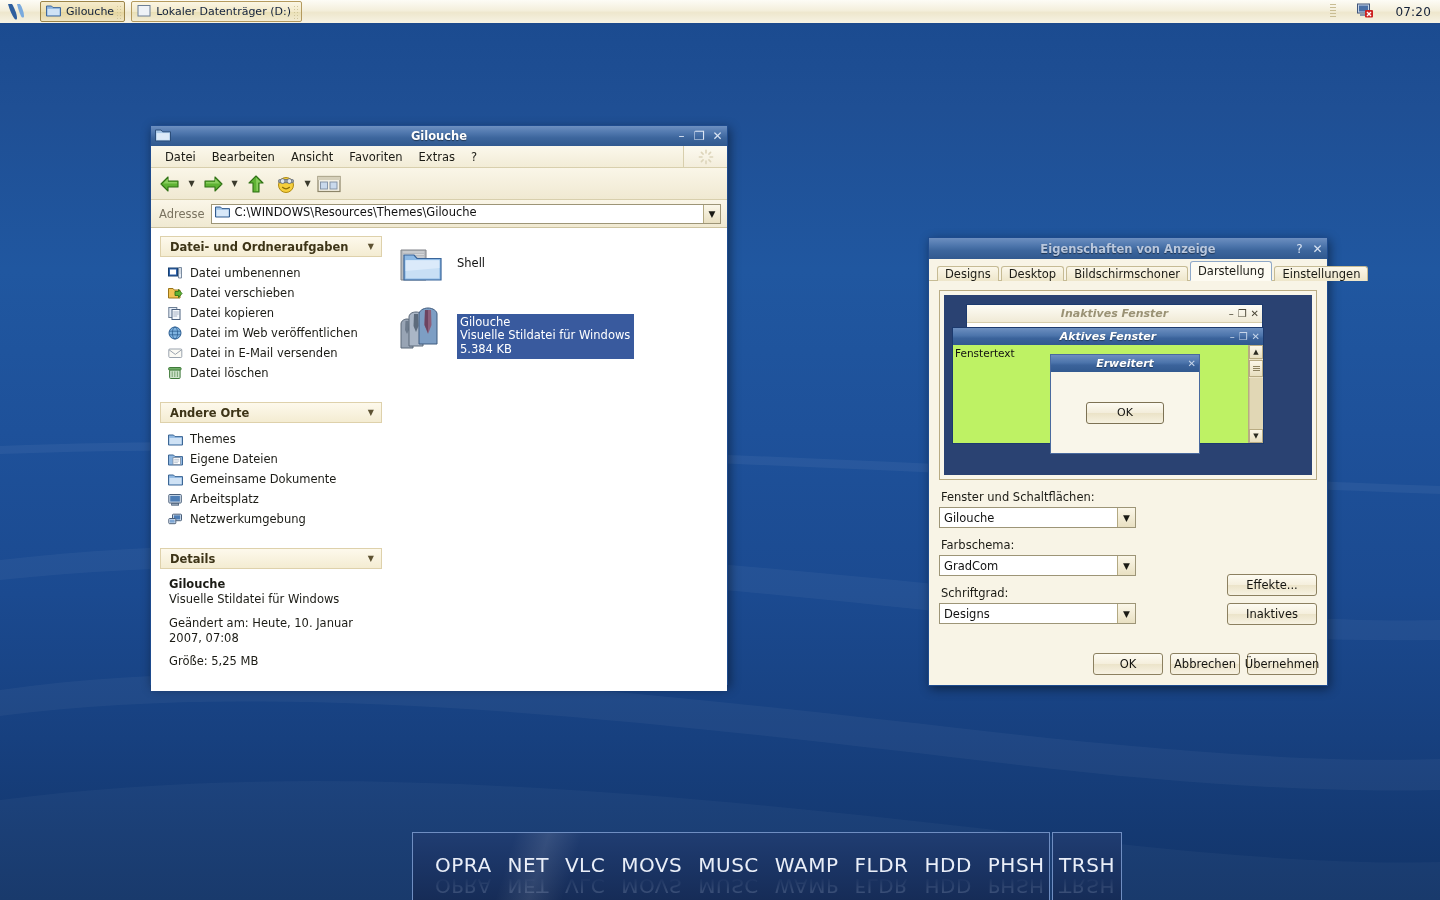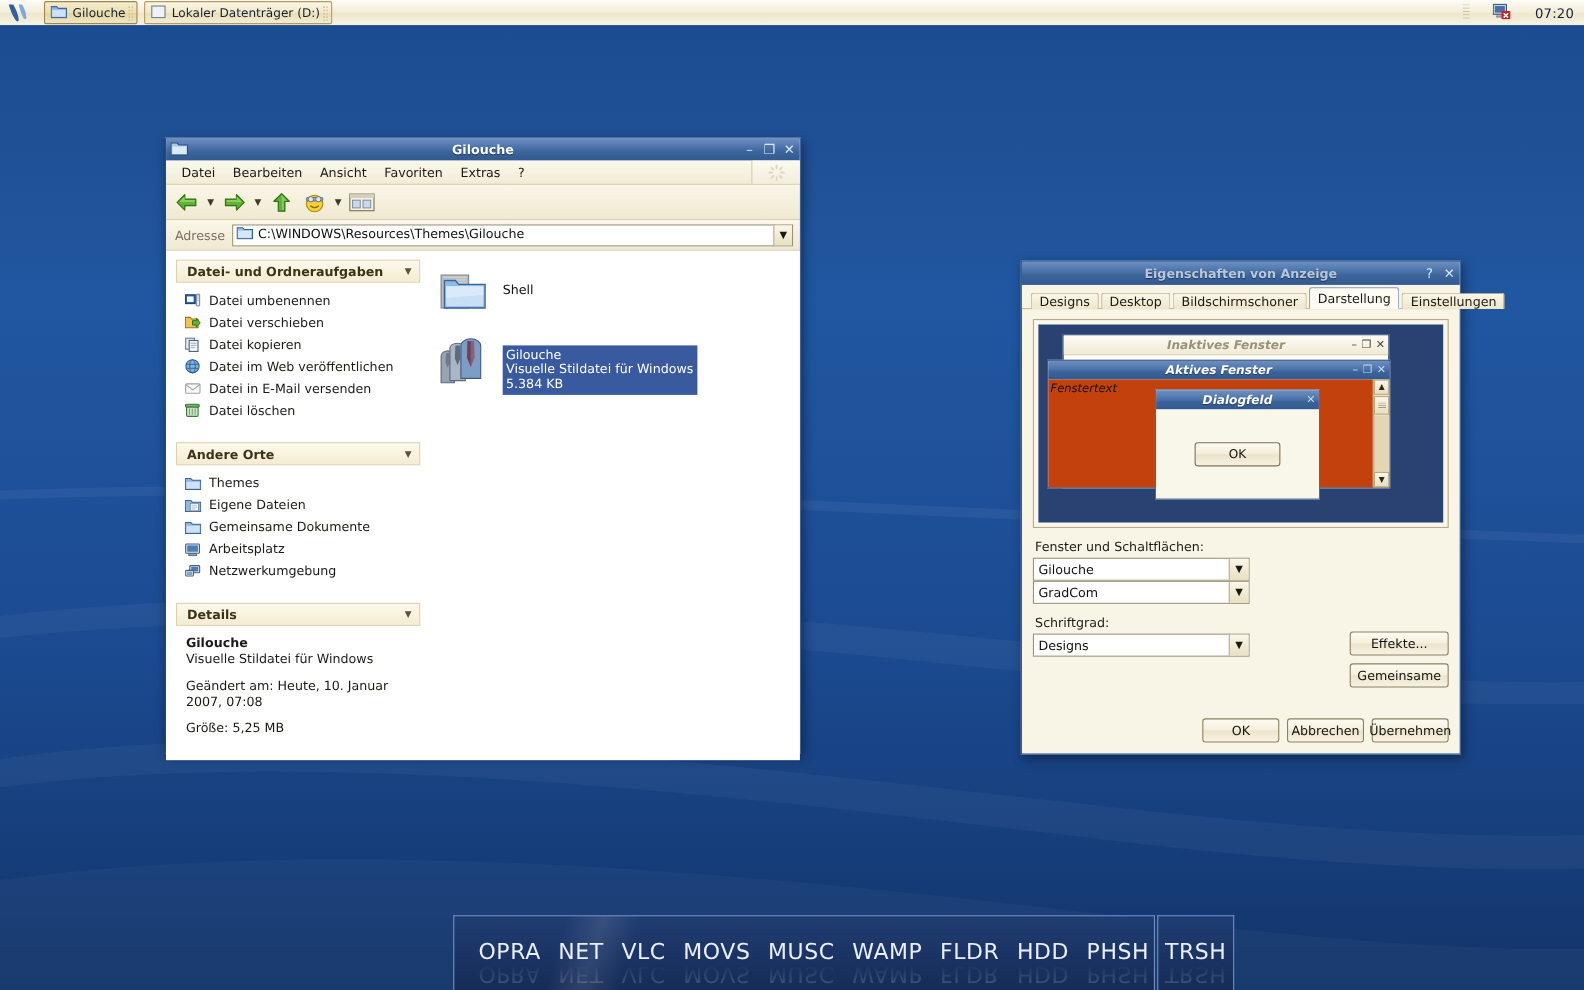--- a/index.html
+++ b/index.html
@@ -222,21 +222,21 @@
   #pw-inactive .pt-text { color: #9a9275; font-size: 11px; }
   #pw-inactive .pt-btns { color: #4a4636; }
 
   #pw-active { left: 8px; top: 32px; width: 312px; height: 117px; }
   #pw-active .pw-title {
     height: 17px;
     background: linear-gradient(to bottom, #6d8fc0 0%, #4c74ab 45%, #3b639b 60%, #32598f 100%);
   }
   #pw-active .pt-text { color: #ffffff; font-size: 11px; text-shadow: 0 1px 1px rgba(0,0,0,.4); }
   #pw-active .pt-btns { color: #c8d6ea; }
-  #pw-active-body { position: relative; height: calc(100% - 17px); background: #c2410c; font-style: italic; }
+  #pw-active-body { position: relative; height: calc(100% - 17px); background: #bef264; }
   #pw-text { position: absolute; left: 2px; top: 2px; font-size: 10.5px; color: #111; }
   #pw-scroll {
     position: absolute; right: 0; top: 0; width: 15px; height: 100%;
     background: #ece3c6; border-left: 1px solid #b8ab83;
     display: flex; flex-direction: column;
   }
   .sb-btn {
     height: 14px; background: linear-gradient(to bottom, #fbf7e9, #e8dfbf);
     border: 1px solid #b8ab83; display: flex; align-items: center; justify-content: center;
     font-size: 7px; color: #2a2a20;
@@ -721,53 +721,54 @@
                     <span class="lines"></span>
                   </div>
                 <div id="sb-track"></div>
                 <div class="sb-btn">▼</div>
               </div>
             </div>
           </div>
 
           <div class="pw" id="pw-dialog">
             <div class="pw-title">
-              <span class="pt-text">Dialogfeld</span>
+              <span class="pt-text">Erweitert</span>
               <span class="pt-btns">
                 <span>✕</span>
               </span>
             </div>
             <div id="pw-dialog-body">
               <div id="pw-ok">OK</div>
             </div>
           </div>
 
         </div>
       </div>
 
       <div class="fld-label">Fenster und Schaltflächen:</div>
       <div class="combo">
         <span>Gilouche</span>
         <span class="drop">▼</span>
       </div>
 
+      <div class="fld-label">Farbschema:</div>
       <div class="combo">
         <span>GradCom</span>
         <span class="drop">▼</span>
       </div>
 
       <div class="fld-label">Schriftgrad:</div>
       <div class="combo">
         <span>Designs</span>
         <span class="drop">▼</span>
       </div>
 
       <div id="side-btns">
         <div class="dlg-btn">Effekte...</div>
-        <div class="dlg-btn">Gemeinsame</div>
+        <div class="dlg-btn">Inaktives</div>
       </div>
     </div>
 
     <div id="dlg-footer">
       <div class="dlg-btn">OK</div>
       <div class="dlg-btn">Abbrechen</div>
       <div class="dlg-btn">Übernehmen</div>
     </div>
   </div>
 

